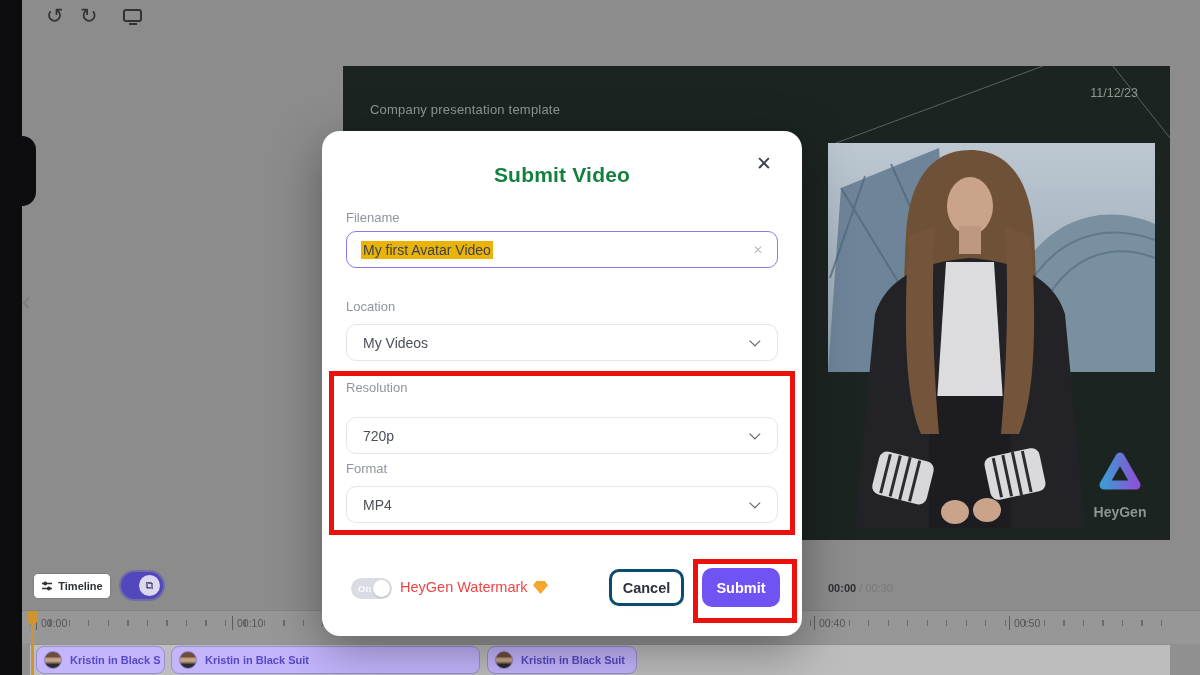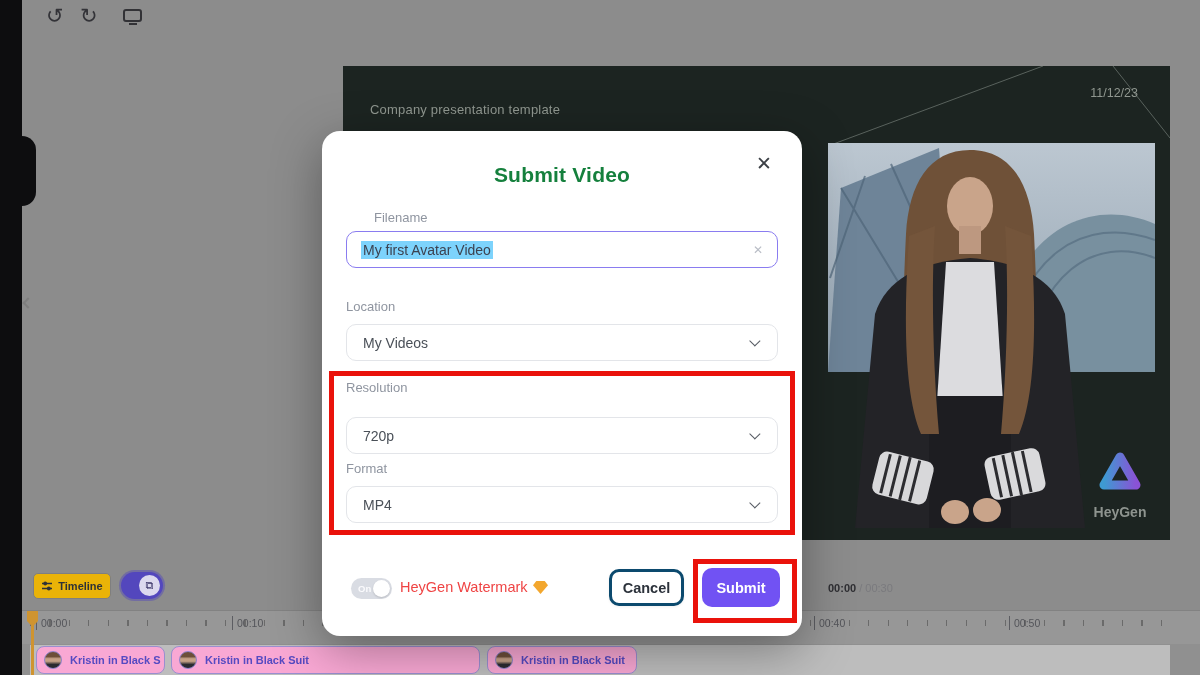--- a/index.html
+++ b/index.html
@@ -23,53 +23,53 @@
   .slide { position:absolute; left:343px; top:66px; width:827px; height:474px; background:#1c2421; }
   .slide-title { position:absolute; left:27px; top:36px; font-size:13px; color:#8f968f; letter-spacing:.2px; }
   .slide-date { position:absolute; right:32px; top:20px; font-size:12.5px; color:#8f968f; }
   .scene { position:absolute; left:0; top:0; }
 
   
   .ruler-row { position:absolute; left:22px; top:610px; width:1178px; height:34px; background:#979797; border-top:1px solid #828282; }
   .track-row { position:absolute; left:22px; top:644px; width:1178px; height:31px; background:#909090; }
   .track-strip { position:absolute; left:30px; top:645px; width:1140px; height:30px; background:#bdbdbd; }
 
-  .tl-btn { position:absolute; left:33px; top:573px; width:78px; height:26px; background:#eab308; border:1px solid #7f7f7f; border-radius:5px; display:flex; align-items:center; justify-content:center; gap:5px; cursor:pointer; }
+  .tl-btn { position:absolute; left:33px; top:573px; width:78px; height:26px; background:#ffffff; border:1px solid #7f7f7f; border-radius:5px; display:flex; align-items:center; justify-content:center; gap:5px; cursor:pointer; }
   .tl-btn-label { font-size:11px; font-weight:bold; color:#2e3237; }
   .tl-toggle { position:absolute; left:121px; top:572px; width:42px; height:27px; border-radius:14px; background:#5347bd; box-shadow:0 0 0 2px rgba(83,71,189,.45); cursor:pointer; }
   .tl-toggle-knob { position:absolute; right:3px; top:3px; width:21px; height:21px; border-radius:50%; background:#dcd9ef; display:flex; align-items:center; justify-content:center; font-size:11px; color:#3a3468; }
 
   .time-display { position:absolute; left:828px; top:582px; font-size:11px; color:#7a7a7e; }
   .time-current { font-weight:bold; color:#2f2f33; }
 
   .ruler-ticks { position:absolute; left:30px; top:620px; width:1140px; height:6px;
     background:repeating-linear-gradient(90deg, rgba(70,70,70,.55) 0 1px, transparent 1px 19.5px); }
   .ruler-label { position:absolute; top:616px; font-size:10.5px; color:#54555a; padding-left:4px; border-left:1px solid #5c5d62; height:14px; line-height:14px; }
   .rl-0 { left:36px; } .rl-1 { left:232px; } .rl-2 { left:814px; } .rl-3 { left:1009px; }
 
-  .clip { position:absolute; top:646px; height:28px; background:#f9a8d4; border:1px solid #9a8ed0; border-radius:8px; display:flex; align-items:center; padding-left:7px; gap:8px; overflow:hidden; white-space:nowrap; cursor:pointer; }
+  .clip { position:absolute; top:646px; height:28px; background:#c4b5fd; border:1px solid #9a8ed0; border-radius:8px; display:flex; align-items:center; padding-left:7px; gap:8px; overflow:hidden; white-space:nowrap; cursor:pointer; }
   .clip-1 { left:36px; width:129px; } .clip-2 { left:171px; width:309px; } .clip-3 { left:487px; width:150px; }
   .clip-label { font-size:11px; font-weight:bold; color:#564ac2; }
   .clip-avatar { flex:0 0 auto; width:18px; height:18px; border-radius:50%; border:1px solid #8d82c8;
     background:linear-gradient(180deg,#6d4f39 0%,#6d4f39 28%,#c5a186 42%,#c5a186 58%,#2b2b30 78%); }
 
   .playhead-line { position:absolute; left:31px; top:611px; width:3px; height:64px; background:#cf9430; }
   .playhead-cap { position:absolute; left:27px; top:611px; width:11px; height:16px; background:#cf9430;
     clip-path:polygon(0 0,100% 0,100% 62%,50% 100%,0 62%); cursor:grab; }
 
   
   .modal { position:absolute; left:322px; top:131px; width:480px; height:505px; background:#ffffff; border-radius:18px; box-shadow:0 14px 50px rgba(0,0,0,.35); z-index:10; }
   .modal-title { position:absolute; left:0; top:32px; width:100%; text-align:center; font-size:21px; font-weight:bold; color:#15803d; letter-spacing:.2px; }
   .modal-close { position:absolute; right:30px; top:22px; font-size:19px; color:#3c4046; cursor:pointer; line-height:22px; }
 
   .f-label { position:absolute; left:24px; font-size:13px; color:#8f95a0; }
-  .f-label-0 { top:79px;margin-left:28px; } .f-label-1 { top:168px; } .f-label-2 { top:249px; } .f-label-3 { top:330px; }
+  .f-label-0 { top:79px; } .f-label-1 { top:168px; } .f-label-2 { top:249px; } .f-label-3 { top:330px; }
 
   .text-input { position:absolute; left:24px; top:100px; width:432px; height:37px; border:1.5px solid #8a7cf0; border-radius:10px; background:#fff; display:flex; align-items:center; padding:0 14px; cursor:text; }
-  .input-selected { font-size:14px; color:#3c4250; background:#7dd3fc; padding:1px 2px;text-align:center; }
+  .input-selected { font-size:14px; color:#3c4250; background:#eab308; padding:1px 2px;text-align:center; }
   .input-clear { margin-left:auto; font-size:12px; color:#b9bdc6; cursor:pointer; }
 
   .select { position:absolute; left:24px; width:432px; height:37px; border:1px solid #e3e5e9; border-radius:10px; background:#fff; display:flex; align-items:center; padding:0 16px; cursor:pointer; }
   .sel-1 { top:193px; } .sel-2 { top:286px; } .sel-3 { top:355px; }
   .select-value { font-size:14px; color:#4a5058; }
   .chevron-down { margin-left:auto; width:8px; height:8px; border-left:1.8px solid #565b63; border-bottom:1.8px solid #565b63; transform:rotate(-45deg) translateY(-3px); }
 
   .wm-toggle { position:absolute; left:29px; top:447px; width:41px; height:21px; border-radius:11px; background:#d9dce3; cursor:pointer; }
   .wm-toggle-state { position:absolute; left:7px; top:4.5px; font-size:9.5px; font-weight:bold; color:#fbfbfd; }
   .wm-toggle-knob { position:absolute; right:2px; top:2px; width:17px; height:17px; border-radius:50%; background:#ffffff; box-shadow:0 1px 2px rgba(0,0,0,.15); }

